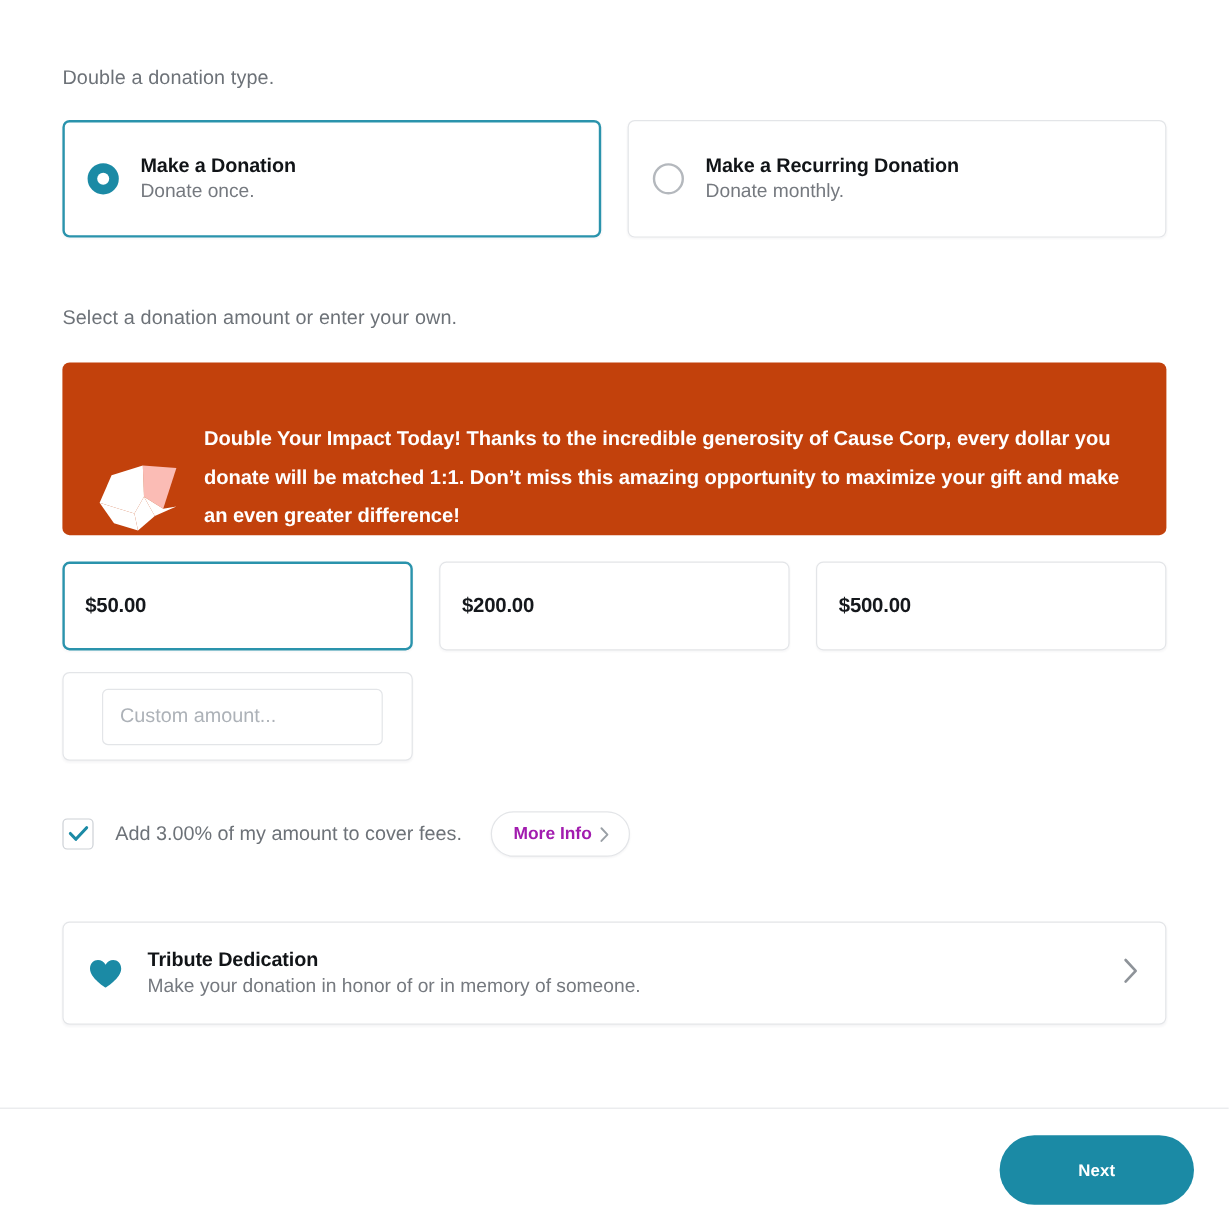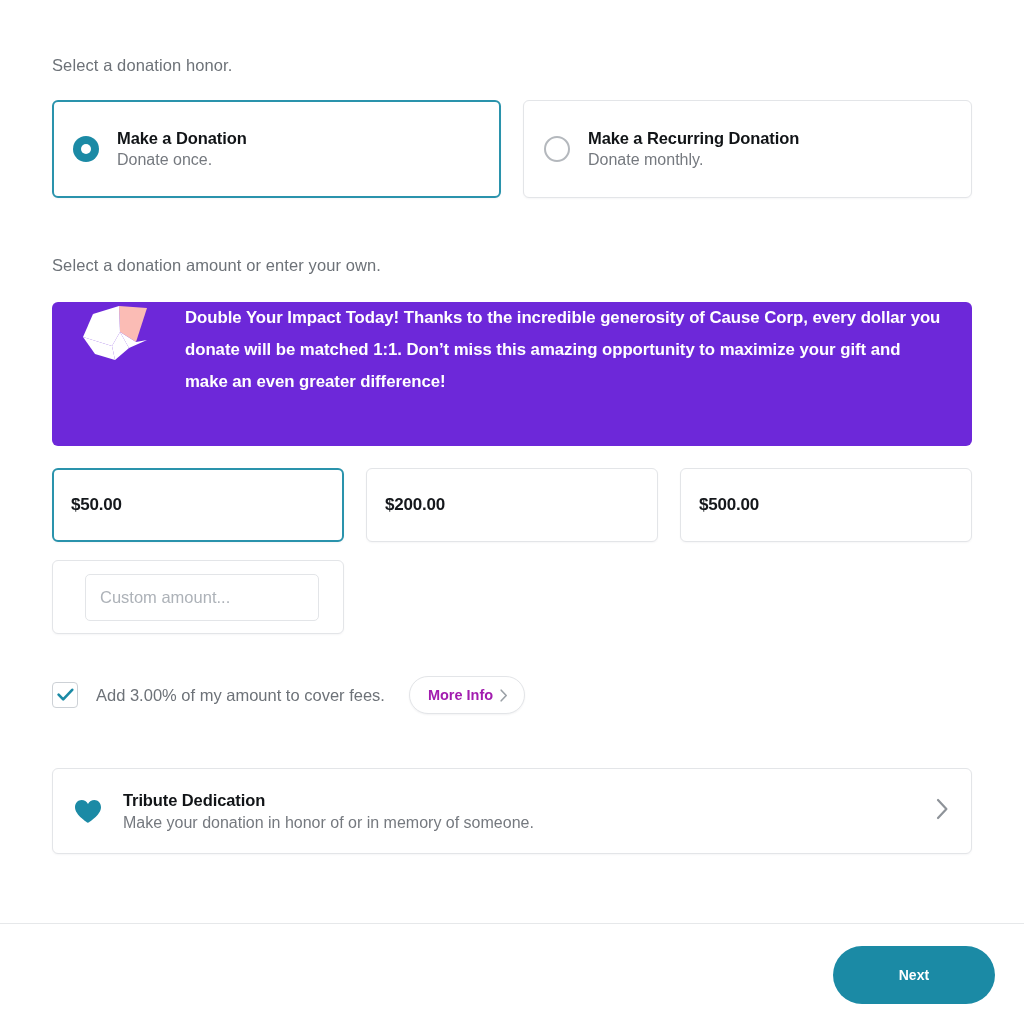--- a/index.html
+++ b/index.html
@@ -102,26 +102,25 @@
     color: #75797f;
   }
 
   
   .banner {
     position: absolute;
     top: 302px;
     left: 0;
     width: 920px;
     height: 144px;
-    background: #6d28d9;
+    background: #c2410c;
     border-radius: 6px;
     display: flex;
-    align-items: flex-start;
+    align-items: flex-end;
     overflow: hidden;
-    gap: 15px;
   }
   .banner-icon {
     flex: 0 0 118px;
     display: flex;
     align-items: center;
     justify-content: center;
     padding-left: 8px;
   }
   .banner-text {
     color: #ffffff;
@@ -281,21 +280,21 @@
     cursor: pointer;
     letter-spacing: 0.1px;
   }
 </style>
 </head>
 <body>
 
 <div class="page">
   <div class="content">
 
-    <div class="section-label" id="label-type">Select a donation honor.</div>
+    <div class="section-label" id="label-type">Double a donation type.</div>
 
     <div class="type-row">
 
       <div class="type-card selected">
         <span class="radio on"></span>
         <span class="type-text">
           <span class="type-title">Make a Donation</span>
           <span class="type-sub">Donate once.</span>
         </span>
       </div>

